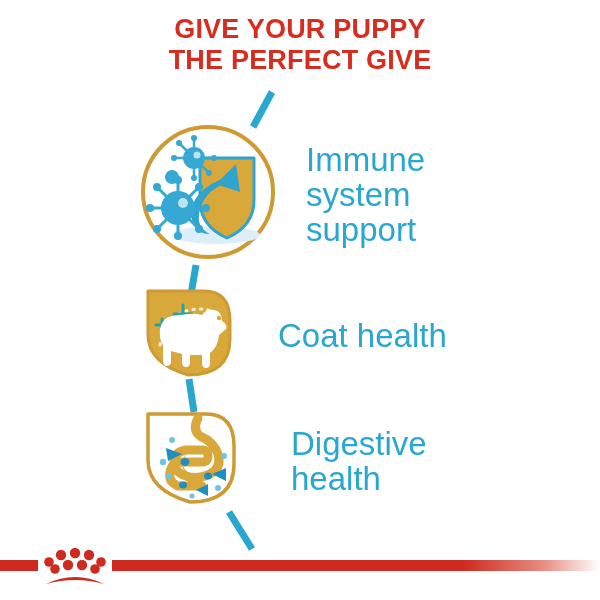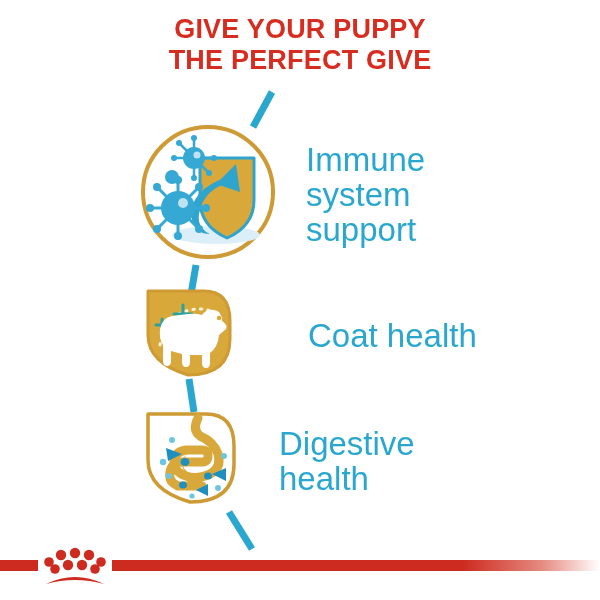--- a/index.html
+++ b/index.html
@@ -53,22 +53,22 @@
   .benefit-label {
     color: #29a7cf;
     font-size: 33px;
     line-height: 35px;
     font-weight: normal;
     font-family: "Liberation Sans", sans-serif;
     white-space: pre-line;
   }
 
   #row-immune   { left: 138px; top: 122px; }
-  #row-coat     { left: 138px; top: 283px; gap: 30px; }
-  #row-digest   { left: 138px; top: 406px; }
+  #row-coat     { left: 138px; top: 283px; }
+  #row-digest   { left: 138px; top: 406px; gap: 12px; }
 
   #row-immune .benefit-label { margin-left: 28px; }
   #row-coat   .benefit-label { margin-left: 40px; }
   #row-digest .benefit-label { margin-left: 36px; }
 
   
   #connector {
     position: absolute;
     left: 0; top: 0;
     width: 600px; height: 600px;

